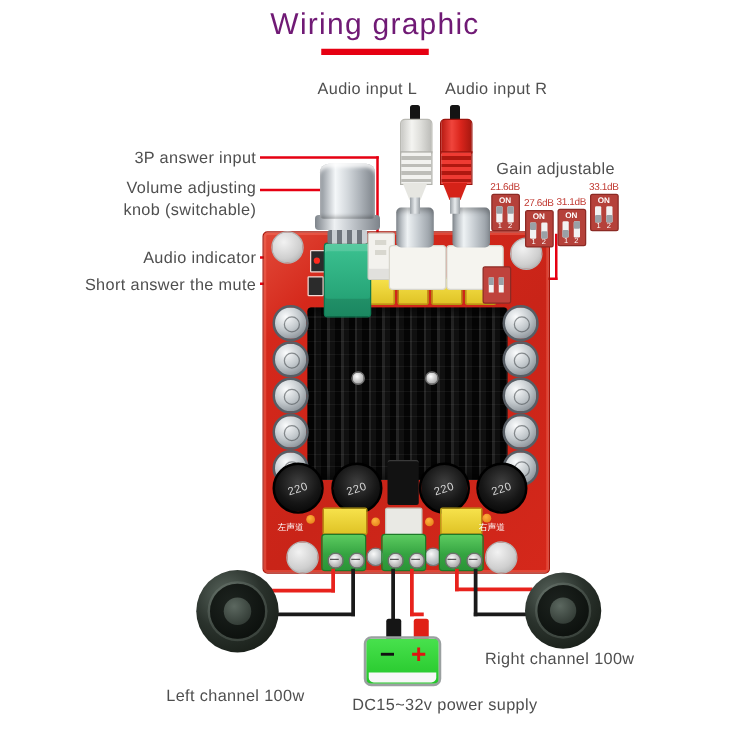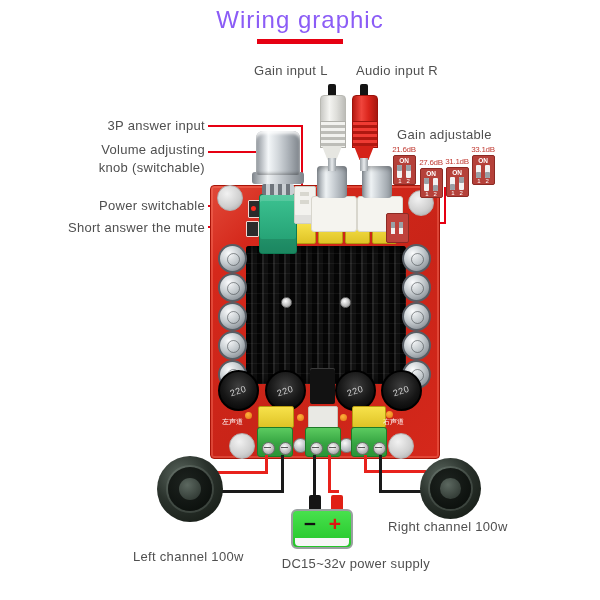--- a/index.html
+++ b/index.html
@@ -1,20 +1,20 @@
 <!DOCTYPE html>
 <html><head>
 <meta charset="utf-8">
 <style>
   html,body{margin:0;padding:0;background:#fff;font-family:"Liberation Sans",sans-serif;}
   .stage{position:relative;width:600px;height:600px;background:#fff;overflow:hidden;margin:0;}
   .abs{position:absolute;}
   .lbl{position:absolute;color:#4f4f4f;font-size:13px;letter-spacing:.3px;white-space:nowrap;}
   .lbl.right{text-align:right;}
-  .title{position:absolute;left:0;top:6px;width:600px;text-align:center;color:#8b5cf6;
+  .title{position:absolute;left:0;top:6px;width:600px;text-align:center;color:#701a75;
          font-size:24px;letter-spacing:1px;font-weight:500;}
   .underline{position:absolute;background:#e60012;}
   .rline{position:absolute;background:#e60012;}
   .wire-r{position:absolute;background:#e8221c;}
   .wire-k{position:absolute;background:#1a1a1a;}
   .pcb{position:absolute;background:linear-gradient(135deg,#e14a39 0%,#d5281b 18%,#c92418 55%,#d5281b 100%);
        border:1px solid #a81408;border-radius:4px;box-shadow:inset 0 0 0 2px rgba(255,130,110,.35);}
   .standoff{position:absolute;width:24px;height:24px;border-radius:50%;
             background:radial-gradient(circle at 38% 32%,#f2f2f2,#cfcfcf 60%,#a3a3a3);
             border:1px solid #b3b3b3;}
@@ -60,27 +60,27 @@
   .mini{position:absolute;background:#2b2b2b;border:1px solid #f2d9d4;border-radius:1px;}
 </style>
 </head>
 <body>
 
 <div class="stage">
 
   <div class="title">Wiring graphic</div>
   <div class="underline" style="left:257px;top:39px;width:86px;height:5px;"></div>
 
-  <div class="lbl" style="left:254px;top:63px;">Gain input L</div>
+  <div class="lbl" style="left:254px;top:63px;">Audio input L</div>
   <div class="lbl" style="left:356px;top:63px;">Audio input R</div>
 
   <div class="lbl right" style="right:395px;top:118px;">3P answer input</div>
   <div class="lbl right" style="right:395px;top:160px;">knob (switchable)</div>
   <div class="lbl right" style="right:395px;top:142px;">Volume adjusting</div>
-  <div class="lbl right" style="right:395px;top:198px;">Power switchable</div>
+  <div class="lbl right" style="right:395px;top:198px;">Audio indicator</div>
   <div class="lbl right" style="right:395px;top:220px;">Short answer the mute</div>
 
   <div class="lbl" style="left:397px;top:127px;">Gain adjustable</div>
 
   <div class="rline" style="left:208px;top:125px;width:95px;height:2px;"></div>
   <div class="rline" style="left:301px;top:125px;width:2px;height:62px;"></div>
   <div class="rline" style="left:208px;top:151px;width:65px;height:2px;"></div>
   <div class="rline" style="left:208px;top:205px;width:44px;height:2px;"></div>
   <div class="rline" style="left:208px;top:226px;width:36px;height:2px;"></div>
   <div class="rline" style="left:444px;top:187px;width:2px;height:37px;"></div>

